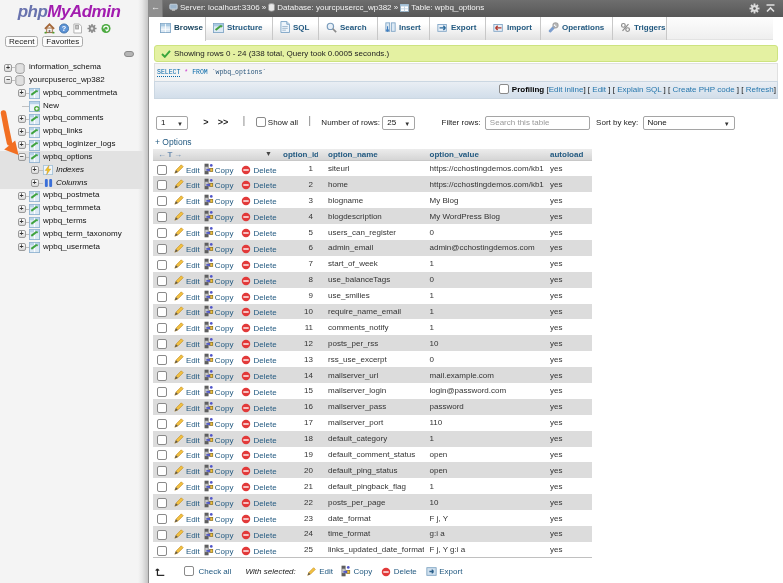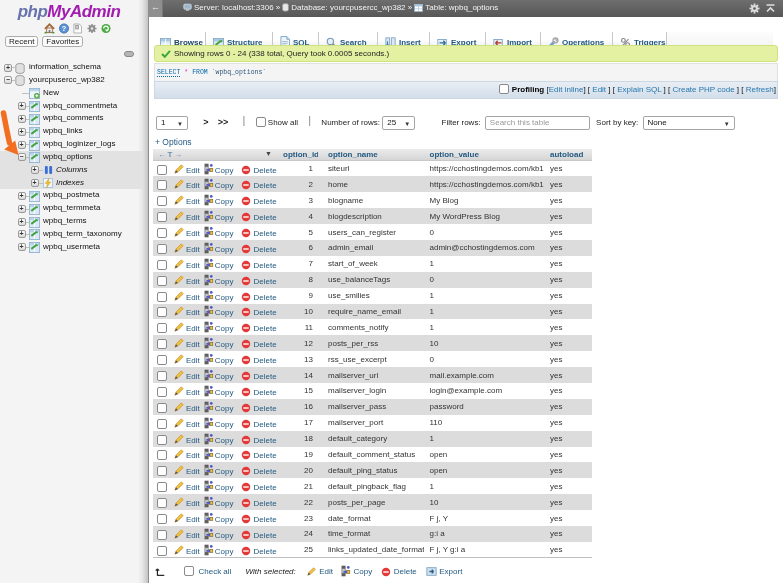--- a/index.html
+++ b/index.html
@@ -30,25 +30,25 @@
 .trow .lbl { position:absolute; top:0; font-size:8px; }
 .trow svg { position:absolute; top:1.5px; z-index:3;}
 .hl { background:#e2e2e2; }
 .hstub { position:absolute; height:1px; background:#c0c0c0; z-index:1;}
 
 #main { position:absolute; left:149px; top:0; width:634px; height:583px; background:#fff; }
 #crumb { position:absolute; left:0; top:0; width:634px; height:17px; background:linear-gradient(#6e6e6e,#575757);
   color:#f4f4f4; line-height:16px; white-space:nowrap; font-size:8px;}
 #crumb .back { position:absolute; left:0; top:0; width:14px; height:17px; background:#8f8f8f;
   border-right:1px solid #777; color:#eee; text-align:center; line-height:15px; font-size:9px;}
-#crumb .txt { position:absolute; left:32px; top:0; }
+#crumb .txt { position:absolute; left:18px; top:0; }
 #crumb svg { vertical-align:-2px; margin:0 2px 0 2px;}
 #crumb .gear { position:absolute; right:21px; top:3px;}
 
-#tabs { position:absolute; left:0; top:32px; width:624px; height:23px;
+#tabs { position:absolute; left:0; top:17px; width:624px; height:23px;
   background:linear-gradient(#fdfdfd,#efefef); border-bottom:1px solid #e3e3e3; }
 .tab { position:absolute; top:0; height:23px; line-height:22px; text-align:left; padding-left:7px;
   background:linear-gradient(#ffffff 30%,#e2e2e2); border-right:1px solid #c8c8c8;
   font-weight:bold; font-size:8px; color:#235a81; white-space:nowrap;}
 .tab svg { vertical-align:-3px; margin-right:3px; }
 .tab.active { background:#fff; height:24px; color:#1a4560; padding-left:11px; }
 #content { position:absolute; left:0; top:40px; width:634px; }
 #msg { position:absolute; left:5px; top:5px; width:624px; height:17px; background:#e4f1a2;
   border:1px solid #cde380; border-radius:3px; line-height:15px; color:#222; padding-left:6px; font-size:8px;}
 #msg svg { vertical-align:-2px; margin-right:3px;}
@@ -139,42 +139,42 @@
       <div class="trow">
         <span class="exp" style="left:4px;">−</span>
         <span class="hstub" style="left:12px;top:6.4px;width:3px;"></span>
         <svg style="left:15px;" width="10" height="11" viewBox="0 0 11 12">
           <ellipse cx="5.5" cy="2.6" rx="4.6" ry="2.1" fill="#e0e0e0" stroke="#999"></ellipse>
           <path d="M0.9 2.6 V9.4 a4.6 2.1 0 0 0 9.2 0 V2.6" fill="#e0e0e0" stroke="#999"></path>
         </svg>
         <span class="lbl" style="left:29px;">yourcpusercc_wp382</span>
       </div>
       <div class="trow">
-        <span class="hstub" style="left:22px;top:6.4px;width:7px;"></span>
-        <svg style="left:29px;" width="11" height="11" viewBox="0 0 12 12">
-          <rect x="0.5" y="0.5" width="11" height="11" fill="#eef4fa" stroke="#92b4d2"></rect>
-          <rect x="1" y="1" width="10" height="2.5" fill="#b9d3e8"></rect>
-          <circle cx="8.5" cy="8.5" r="3" fill="#51a93e"></circle>
-          <path d="M8.5 6.8 v3.4 M6.8 8.5 h3.4" stroke="#fff" stroke-width="1.2"></path>
-        </svg>
-        <span class="lbl" style="left:43px;">New</span>
-      </div>
-      <div class="trow">
         <span class="exp" style="left:17.5px;">+</span>
         <span class="hstub" style="left:26px;top:6.4px;width:3px;"></span>
         <svg style="left:29px;" width="11" height="11" viewBox="0 0 12 12">
           <rect x="0.5" y="0.5" width="11" height="11" fill="#dce9f4" stroke="#92b4d2"></rect>
           <rect x="1" y="1" width="10" height="2.5" fill="#b9d3e8"></rect>
           <line x1="6" y1="1" x2="6" y2="11" stroke="#fff"></line>
           <path d="M2.5 7.5 L8.5 3" stroke="#3fa33f" stroke-width="2.2" fill="none"></path>
           <path d="M8.2 2.2 l1.8 1.2 -1.2 1.4 Z" fill="#3fa33f"></path>
         </svg>
         <span class="lbl" style="left:43px;">wpbq_commentmeta</span>
       </div>
       <div class="trow">
+        <span class="hstub" style="left:22px;top:6.4px;width:7px;"></span>
+        <svg style="left:29px;" width="11" height="11" viewBox="0 0 12 12">
+          <rect x="0.5" y="0.5" width="11" height="11" fill="#eef4fa" stroke="#92b4d2"></rect>
+          <rect x="1" y="1" width="10" height="2.5" fill="#b9d3e8"></rect>
+          <circle cx="8.5" cy="8.5" r="3" fill="#51a93e"></circle>
+          <path d="M8.5 6.8 v3.4 M6.8 8.5 h3.4" stroke="#fff" stroke-width="1.2"></path>
+        </svg>
+        <span class="lbl" style="left:43px;">New</span>
+      </div>
+      <div class="trow">
         <span class="exp" style="left:17.5px;">+</span>
         <span class="hstub" style="left:26px;top:6.4px;width:3px;"></span>
         <svg style="left:29px;" width="11" height="11" viewBox="0 0 12 12">
           <rect x="0.5" y="0.5" width="11" height="11" fill="#dce9f4" stroke="#92b4d2"></rect>
           <rect x="1" y="1" width="10" height="2.5" fill="#b9d3e8"></rect>
           <line x1="6" y1="1" x2="6" y2="11" stroke="#fff"></line>
           <path d="M2.5 7.5 L8.5 3" stroke="#3fa33f" stroke-width="2.2" fill="none"></path>
           <path d="M8.2 2.2 l1.8 1.2 -1.2 1.4 Z" fill="#3fa33f"></path>
         </svg>
         <span class="lbl" style="left:43px;">wpbq_comments</span>
@@ -207,38 +207,38 @@
         <span class="exp" style="left:17.5px;">−</span>
         <span class="hstub" style="left:26px;top:6.4px;width:3px;"></span>
         <svg style="left:29px;" width="11" height="11" viewBox="0 0 12 12">
           <rect x="0.5" y="0.5" width="11" height="11" fill="#dce9f4" stroke="#92b4d2"></rect>
           <rect x="1" y="1" width="10" height="2.5" fill="#b9d3e8"></rect>
           <line x1="6" y1="1" x2="6" y2="11" stroke="#fff"></line>
           <path d="M2.5 7.5 L8.5 3" stroke="#3fa33f" stroke-width="2.2" fill="none"></path>
           <path d="M8.2 2.2 l1.8 1.2 -1.2 1.4 Z" fill="#3fa33f"></path>
         </svg>
         <span class="lbl" style="left:43px;">wpbq_options</span>
+      </div>
+      <div class="trow hl">
+        <span class="exp" style="left:30.5px;">+</span>
+        <span class="hstub" style="left:39px;top:6.4px;width:4px;"></span>
+        <svg style="left:43px;" width="10" height="10" viewBox="0 0 11 11">
+          <rect x="0.5" y="0.5" width="10" height="10" fill="#eef4fa" stroke="#a8c4da"></rect>
+          <path d="M6.5 0.5 L2.5 6 H5 L4 10.5 L8.5 4.5 H5.8 Z" fill="#f5c518" stroke="#c79124" stroke-width="0.5"></path>
+        </svg>
+        <span class="lbl" style="left:56px; font-style:italic;">Indexes</span>
       </div>
       <div class="trow hl">
         <span class="exp" style="left:30.5px;">+</span>
         <span class="hstub" style="left:39px;top:6.4px;width:4px;"></span>
         <svg style="left:44px;" width="9" height="10" viewBox="0 0 10 11">
           <rect x="1" y="1" width="3.2" height="9" rx="1.2" fill="#3a6fd8"></rect>
           <rect x="5.8" y="1" width="3.2" height="9" rx="1.2" fill="#3a6fd8"></rect>
         </svg>
         <span class="lbl" style="left:56px; font-style:italic;">Columns</span>
-      </div>
-      <div class="trow hl">
-        <span class="exp" style="left:30.5px;">+</span>
-        <span class="hstub" style="left:39px;top:6.4px;width:4px;"></span>
-        <svg style="left:43px;" width="10" height="10" viewBox="0 0 11 11">
-          <rect x="0.5" y="0.5" width="10" height="10" fill="#eef4fa" stroke="#a8c4da"></rect>
-          <path d="M6.5 0.5 L2.5 6 H5 L4 10.5 L8.5 4.5 H5.8 Z" fill="#f5c518" stroke="#c79124" stroke-width="0.5"></path>
-        </svg>
-        <span class="lbl" style="left:56px; font-style:italic;">Indexes</span>
       </div>
       <div class="trow">
         <span class="exp" style="left:17.5px;">+</span>
         <span class="hstub" style="left:26px;top:6.4px;width:3px;"></span>
         <svg style="left:29px;" width="11" height="11" viewBox="0 0 12 12">
           <rect x="0.5" y="0.5" width="11" height="11" fill="#dce9f4" stroke="#92b4d2"></rect>
           <rect x="1" y="1" width="10" height="2.5" fill="#b9d3e8"></rect>
           <line x1="6" y1="1" x2="6" y2="11" stroke="#fff"></line>
           <path d="M2.5 7.5 L8.5 3" stroke="#3fa33f" stroke-width="2.2" fill="none"></path>
           <path d="M8.2 2.2 l1.8 1.2 -1.2 1.4 Z" fill="#3fa33f"></path>
@@ -724,21 +724,21 @@
                 <rect x="6.2" y="5.8" width="3.4" height="3.4" fill="#f2c437" stroke="#8a6d1f" stroke-width="0.8"></rect>
                 <circle cx="8" cy="2.6" r="1.5" fill="#5156c8"></circle>
                 <path d="M2.6 7.5 h2.8" stroke="#4a52cc" stroke-width="1.8"></path>
                 <path d="M5 5.6 l2.6 1.9 -2.6 1.9 Z" fill="#4a52cc"></path>
               </svg><a style="margin:0 6px 0 1px;">Copy</a><span style="display:inline-block;width:2px;"></span><svg width="10" height="10" viewBox="0 0 13 13">
                 <circle cx="6.5" cy="6.5" r="5.5" fill="#e23a3a"></circle>
                 <rect x="3" y="5.6" width="7" height="1.8" fill="#fff"></rect>
               </svg><a style="margin:0 0 0 2px;">Delete</a></td>
             <td class="c2">15</td>
             <td class="c3">mailserver_login</td>
-            <td class="c4">login@example.com</td>
+            <td class="c4">login@password.com</td>
             <td class="c5">yes</td>
           </tr>
           <tr class="even">
             <td class="c1 act"><span class="cb" style="vertical-align:-2px;"></span><span style="display:inline-block;width:6px;"></span><svg width="12" height="12" viewBox="0 0 13 13">
                 <path d="M2 11 L3.5 7.5 L9 2 L11 4 L5.5 9.5 Z" fill="#f3c242" stroke="#c79124" stroke-width="0.8"></path>
                 <path d="M2 11 L3.2 7.8 L5.2 9.8 Z" fill="#555"></path>
               </svg><a style="margin:0 4px 0 1px;">Edit</a><svg width="10" height="12" viewBox="0 0 11 13">
                 <rect x="1" y="1" width="3.6" height="11" fill="#c9c9c9" stroke="#777" stroke-width="0.8"></rect>
                 <rect x="1" y="1" width="3.6" height="3" fill="#5e5e5e"></rect>
                 <rect x="1" y="8.8" width="3.6" height="3.2" fill="#5e5e5e"></rect>

